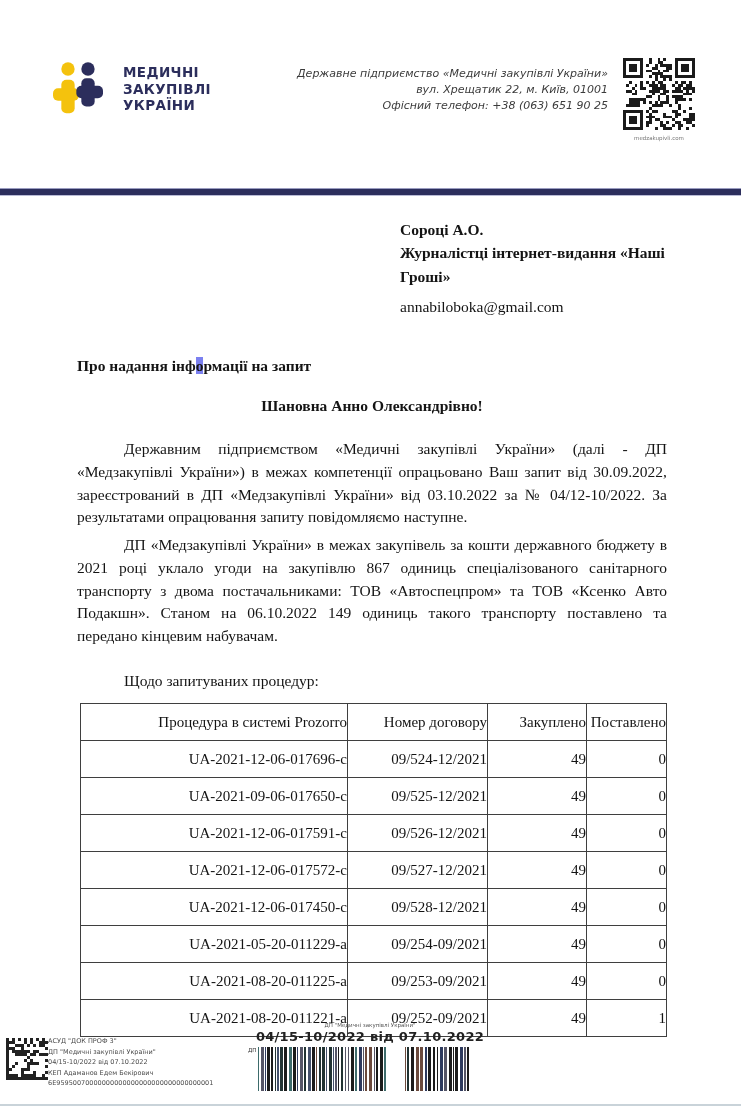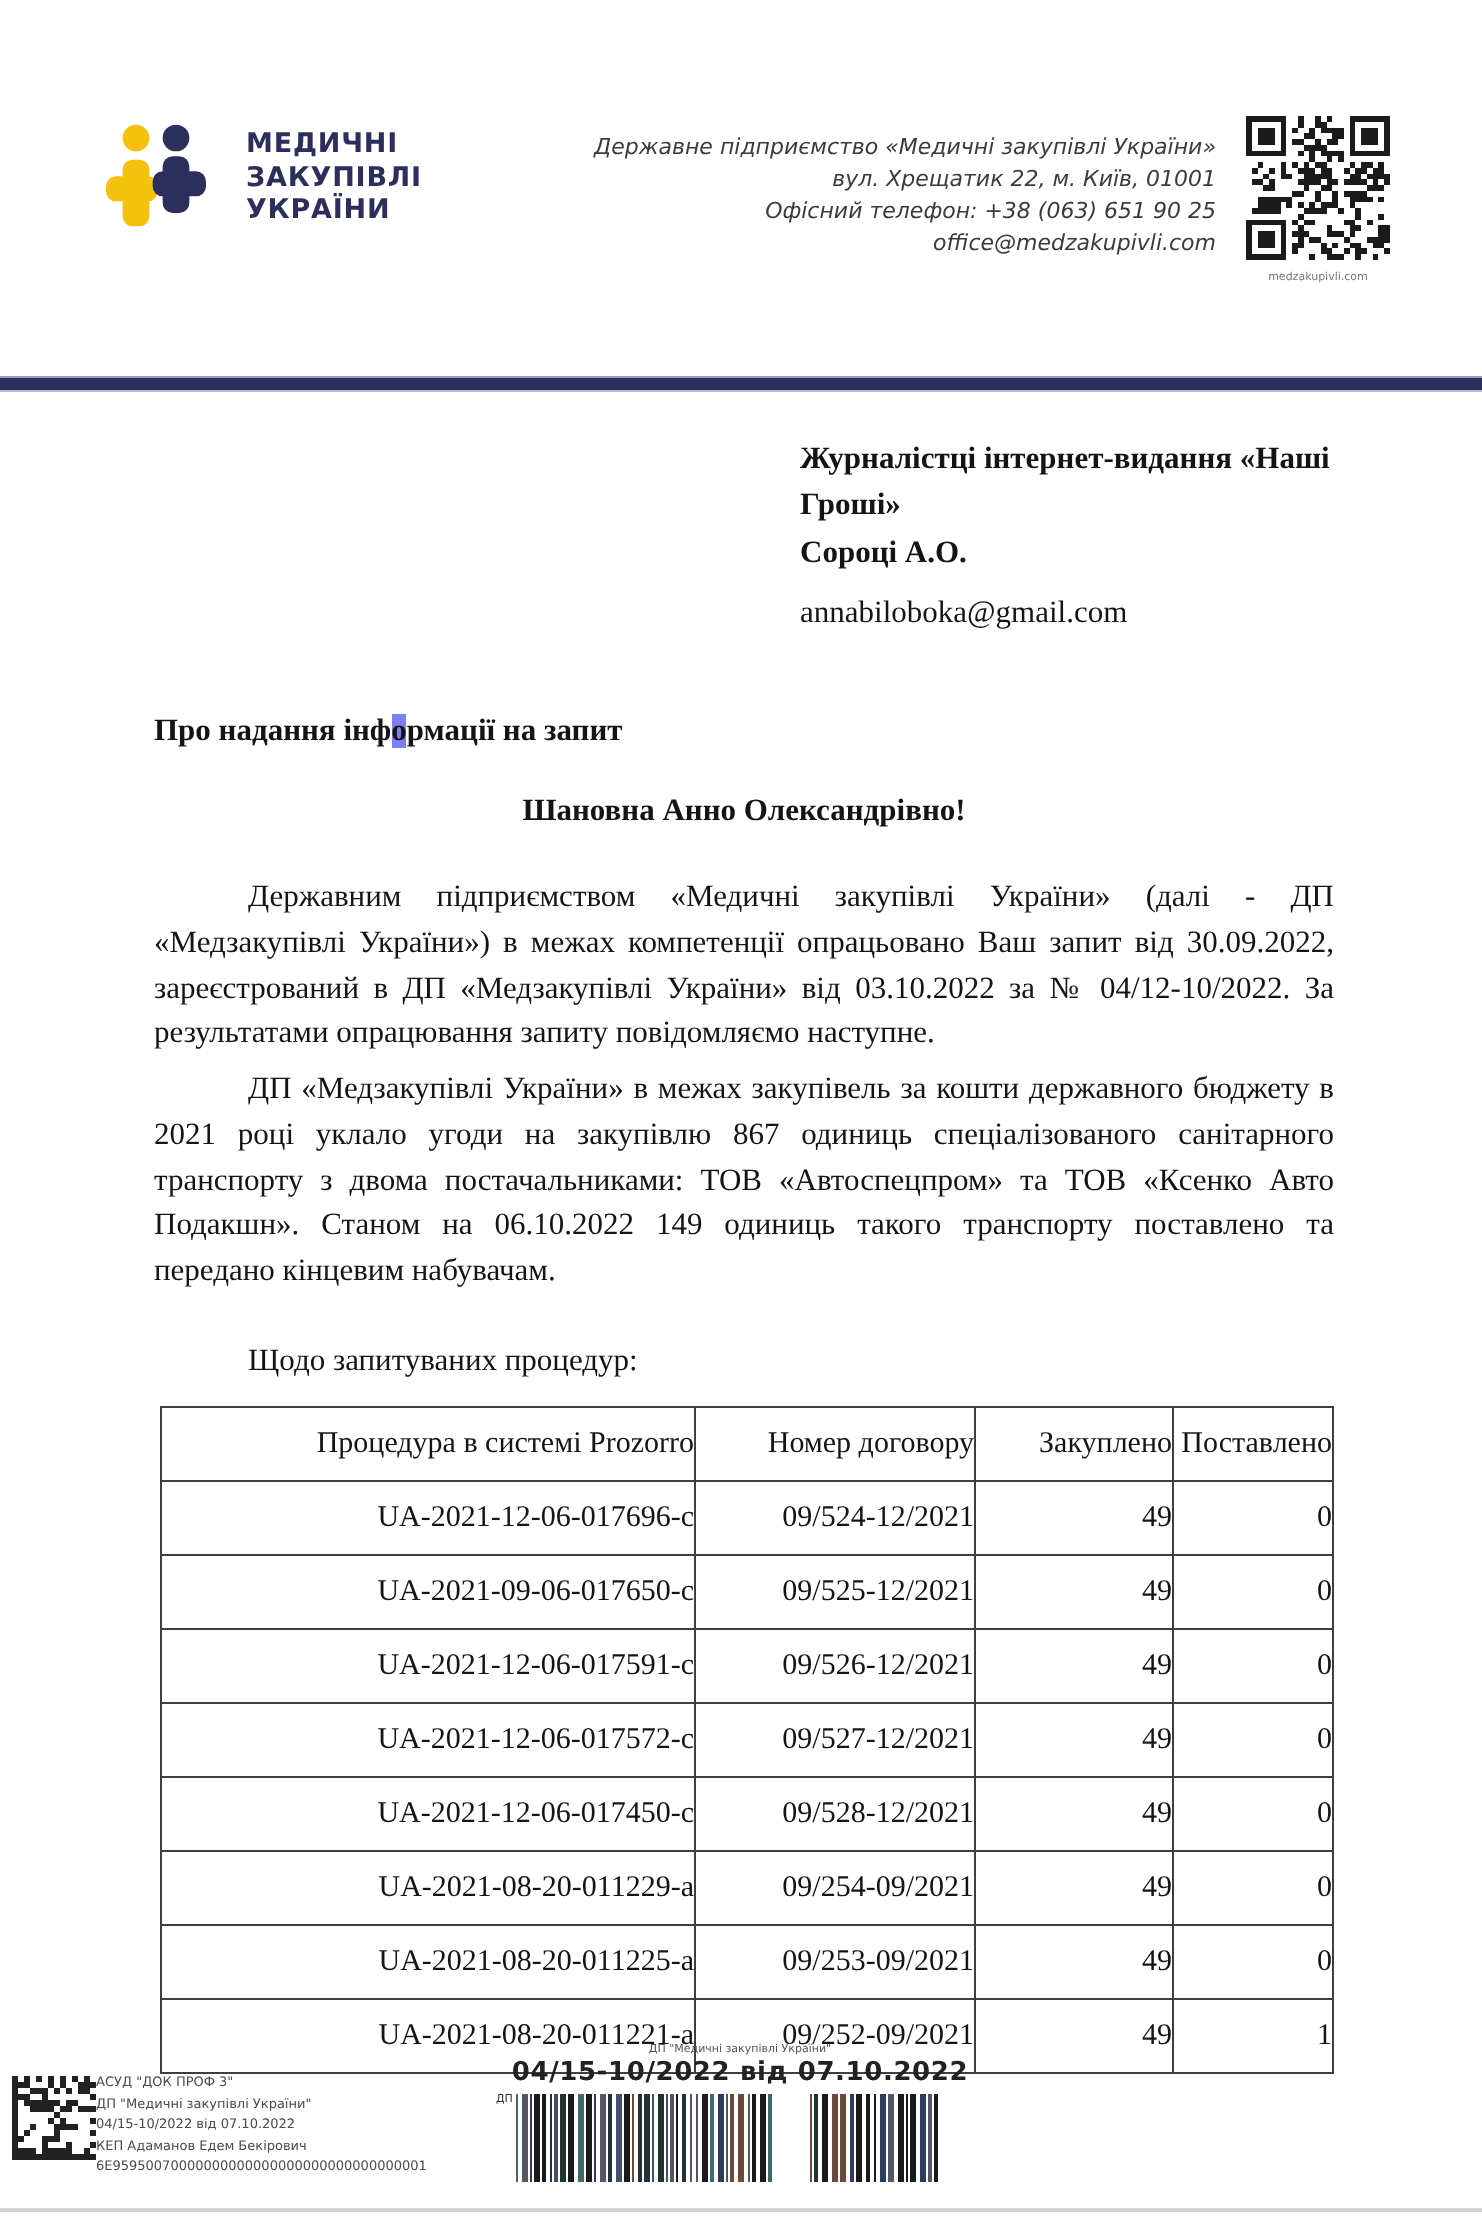--- a/index.html
+++ b/index.html
@@ -72,21 +72,20 @@
       <div>МЕДИЧНІ</div>
       <div>ЗАКУПІВЛІ</div>
       <div>УКРАЇНИ</div>
     </div>
   </div>
 
   <div class="contact">
     <div>Державне підприємство «Медичні закупівлі України»</div>
     <div>вул. Хрещатик 22, м. Київ, 01001</div>
     <div>Офісний телефон: +38 (063) 651 90 25</div>
-    <div>office@medzakupivli.com</div>
   </div>
 
   <div class="qr-block">
     <svg id="qr" width="72" height="72" viewBox="0 0 25 25" shape-rendering="crispEdges">
         <rect x="9" y="0" width="1" height="1" fill="#1b1b1b"></rect>
         <rect x="12" y="0" width="1" height="1" fill="#1b1b1b"></rect>
         <rect x="14" y="0" width="1" height="1" fill="#1b1b1b"></rect>
         <rect x="9" y="1" width="1" height="1" fill="#1b1b1b"></rect>
         <rect x="12" y="1" width="1" height="1" fill="#1b1b1b"></rect>
         <rect x="13" y="1" width="1" height="1" fill="#1b1b1b"></rect>
@@ -283,22 +282,22 @@
         <rect x="0" y="18" width="7" height="7" fill="#1b1b1b"></rect>
         <rect x="1" y="19" width="5" height="5" fill="#fff"></rect>
         <rect x="2" y="20" width="3" height="3" fill="#1b1b1b"></rect>
       </svg>
     <div class="qr-caption">medzakupivli.com</div>
   </div>
 
   <div class="band"></div>
 
   <div class="recipient">
+    <div class="bold">Сороці А.О.</div>
     <div class="bold">Журналістці інтернет-видання «Наші Гроші»</div>
-    <div class="bold">Сороці А.О.</div>
     <div class="email">annabiloboka@gmail.com</div>
   </div>
 
   <div class="subject"><span>Про надання інф</span><span class="hl">о</span><span>рмації на запит</span></div>
 
   <div class="greeting">Шановна Анно Олександрівно!</div>
 
   <div class="content">
     <p>Державним підприємством «Медичні закупівлі України» (далі - ДП «Медзакупівлі України») в межах компетенції опрацьовано Ваш запит від 30.09.2022, зареєстрований в ДП «Медзакупівлі України» від 03.10.2022 за № 04/12-10/2022. За результатами опрацювання запиту повідомляємо наступне.</p>
     <p>ДП «Медзакупівлі України» в межах закупівель за кошти державного бюджету в 2021 році уклало угоди на закупівлю 867 одиниць спеціалізованого санітарного транспорту з двома постачальниками: ТОВ «Автоспецпром» та ТОВ «Ксенко Авто Подакшн». Станом на 06.10.2022 149 одиниць такого транспорту поставлено та передано кінцевим набувачам.</p>
@@ -343,21 +342,21 @@
             <td>49</td>
             <td>0</td>
           </tr>
           <tr>
             <td>UA-2021-12-06-017450-c</td>
             <td>09/528-12/2021</td>
             <td>49</td>
             <td>0</td>
           </tr>
           <tr>
-            <td>UA-2021-08-20-011229-a</td>
+            <td>UA-2021-05-20-011229-a</td>
             <td>09/254-09/2021</td>
             <td>49</td>
             <td>0</td>
           </tr>
           <tr>
             <td>UA-2021-08-20-011225-a</td>
             <td>09/253-09/2021</td>
             <td>49</td>
             <td>0</td>
           </tr>

